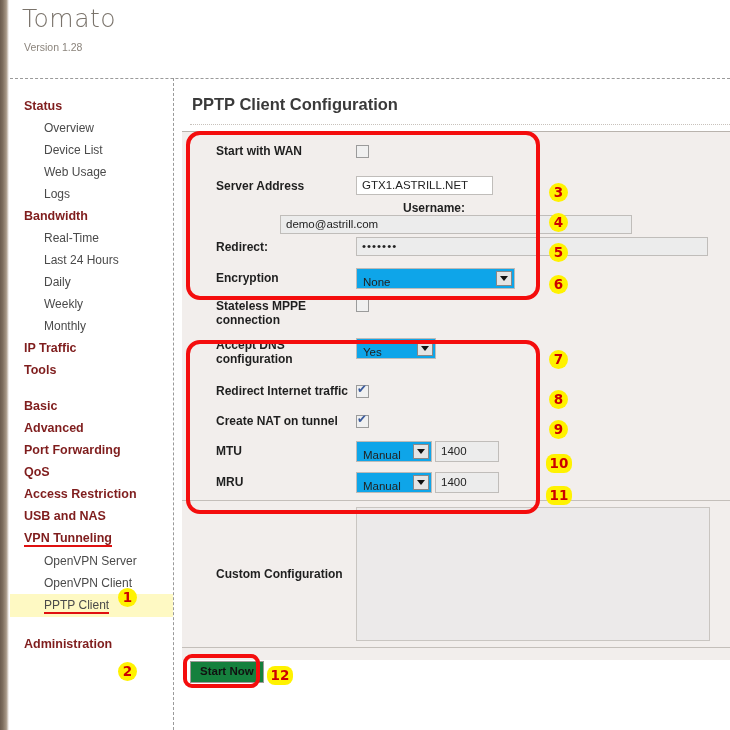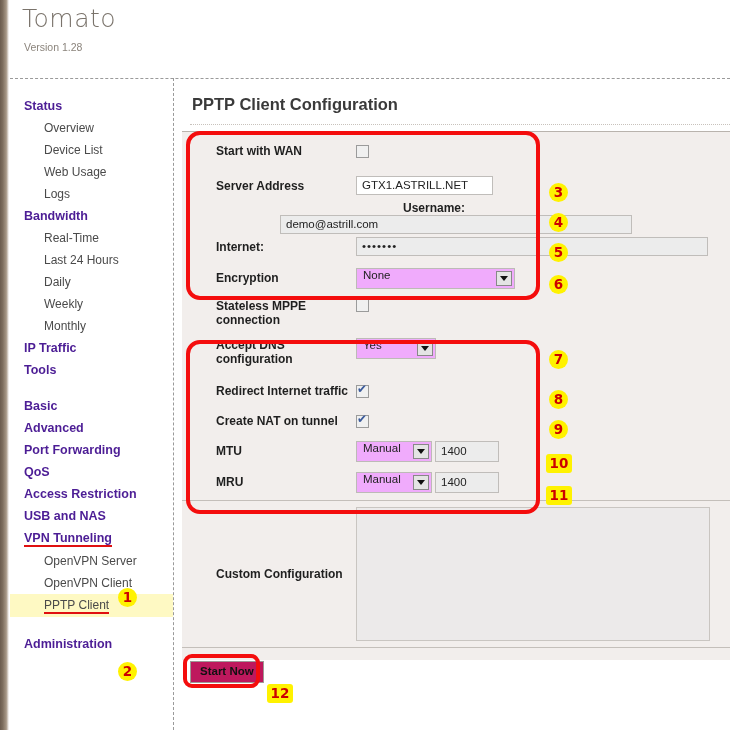--- a/index.html
+++ b/index.html
@@ -54,21 +54,21 @@
     width: 0; border-left: 1px dashed #9a9a9a;
   }
 
   
   .sidebar {
     position: absolute; left: 10px; top: 79px;
     width: 163px; height: 651px;
     background: #ffffff;
   }
   .nav-head {
-    font-size: 12.5px; font-weight: bold; color: #4c1d95;
+    font-size: 12.5px; font-weight: bold; color: #7f1d1d;
     padding: 3px 0 3px 14px;
     line-height: 16px;
   }
   .nav-item {
     font-size: 12px; color: #4a4a4a;
     padding: 3px 0 3px 34px;
     line-height: 16px;
   }
   .nav-item.active {
     background: #fef9c3;
@@ -86,21 +86,21 @@
     width: 19px; height: 19px;
     border-radius: 50%;
     background: #fff200;
     color: #cc0000;
     font-size: 13.5px;
     font-weight: bold;
     text-align: center;
     line-height: 19px;
     font-family: "DejaVu Sans", sans-serif;
   }
-  .badge.wide { width: 26px; border-radius: 3px; }
+  .badge.wide { width: 26px; border-radius: 8px; }
 
   
   .main {
     position: absolute; left: 182px; top: 79px;
     width: 548px; height: 651px;
     background: #ffffff;
   }
   .page-title {
     position: absolute; left: 10px; top: 16px;
     font-size: 16.5px; font-weight: bold; color: #3a3a3a;
@@ -161,26 +161,26 @@
     line-height: 17px;
     display: flex;
     align-items: center;
     font-family: "Liberation Sans", sans-serif;
   }
   .txt.white { background: #ffffff; }
 
   .sel {
     height: 21px;
     border: 1px solid #bdbab7;
-    background: #f0abfc;
+    background: #0ea5e9;
     font-size: 11.5px;
     color: #222;
     padding-left: 6px;
     display: flex;
-    align-items: flex-start;
+    align-items: flex-end;
     position: relative;
   }
   .sel .arrowbox {
     position: absolute;
     right: 2px; top: 2px;
     width: 16px; height: 15px;
     background: #e4e4e4;
     border: 1px solid #888;
     display: flex;
     align-items: center;
@@ -196,21 +196,21 @@
 
   .textarea {
     border: 1px solid #c9c5c1;
     background: #eceaea;
     width: 354px;
     height: 134px;
   }
 
   .btn {
     border: 1px solid #9e9a96;
-    background: #be185d;
+    background: #15803d;
     font-size: 11.5px;
     font-weight: bold;
     color: #111;
     padding: 3px 9px 4px 9px;
     line-height: 13px;
   }
 
   
   .rbox {
     position: absolute;
@@ -309,21 +309,21 @@
       </div>
 
       <div class="row" style="height:30px;flex-direction:column;">
         <div class="row-label">Username:</div>
         <div class="row-field">
           <div class="txt" style="width:352px;">demo@astrill.com</div>
         </div>
       </div>
 
       <div class="row" style="height:31px;">
-        <div class="row-label">Internet:</div>
+        <div class="row-label">Redirect:</div>
         <div class="row-field">
           <div class="txt" style="width:352px; letter-spacing:1px;">•••••••</div>
         </div>
       </div>
 
       <div class="row" style="height:32px;">
         <div class="row-label">Encryption</div>
         <div class="row-field">
           <div class="sel" style="width:159px;">
             <span>None</span>
@@ -409,15 +409,15 @@
 
   <div class="badge" style="left:549px; top:183px;">3</div>
   <div class="badge" style="left:549px; top:213px;">4</div>
   <div class="badge" style="left:549px; top:243px;">5</div>
   <div class="badge" style="left:549px; top:275px;">6</div>
   <div class="badge" style="left:549px; top:350px;">7</div>
   <div class="badge" style="left:549px; top:390px;">8</div>
   <div class="badge" style="left:549px; top:420px;">9</div>
   <div class="badge wide" style="left:546px; top:454px;">10</div>
   <div class="badge wide" style="left:546px; top:486px;">11</div>
-  <div class="badge wide" style="left:267px; top:684px;">12</div>
+  <div class="badge wide" style="left:267px; top:666px;">12</div>
 
 </div>
 
 </body></html>

